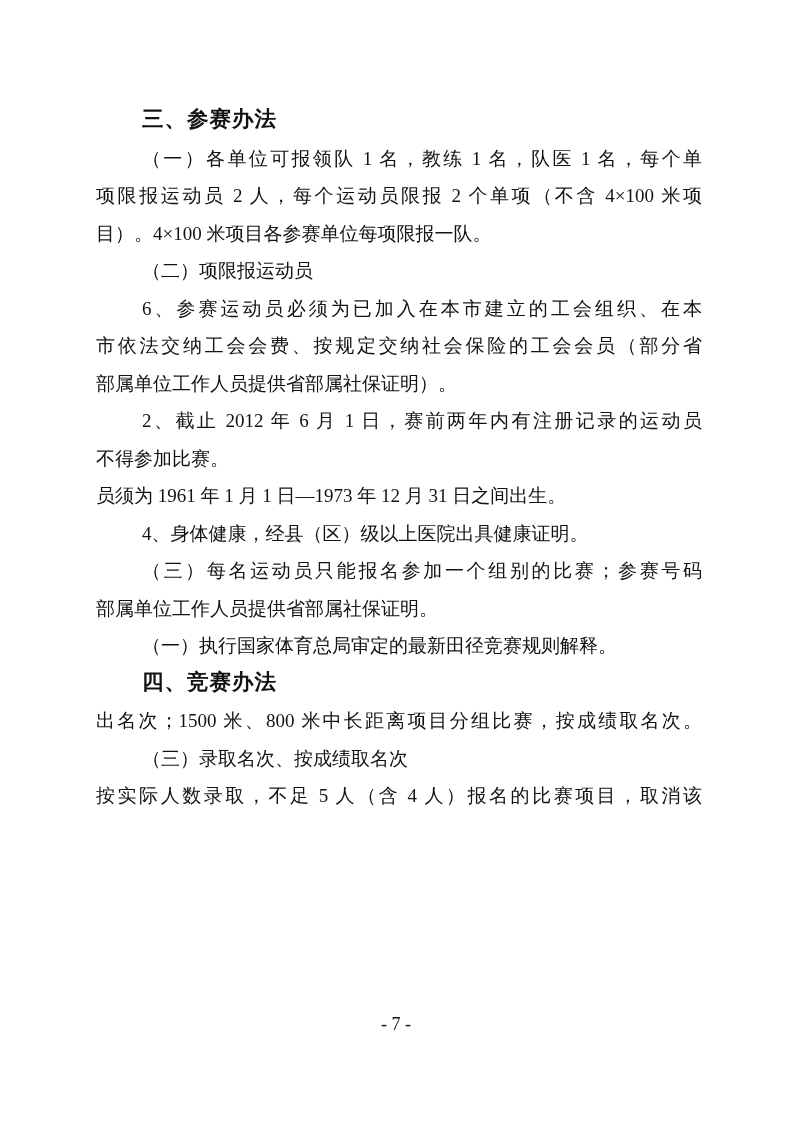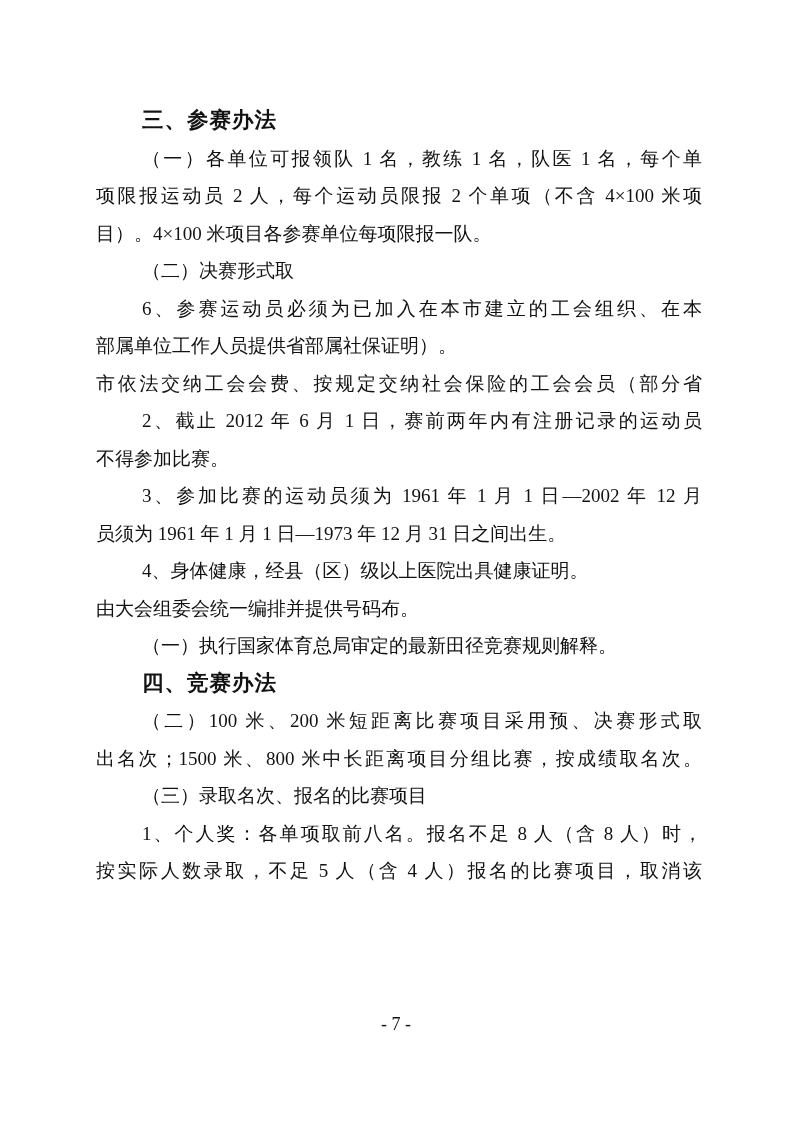--- a/index.html
+++ b/index.html
@@ -29,21 +29,21 @@
     text-align-last: left;
     white-space: normal;
   }
   .line.justify {
     text-align-last: justify;
   }
   .line.indent {
     text-indent: 46px;
   }
   .line.heading {
-    font-family: Liberation Sans, sans-serif;
+    font-family: Liberation Mono, monospace;
     font-weight: 700;
     font-size: 21.5px;
     letter-spacing: 1px;
   }
   .page-footer {
     position: absolute;
     left: 0;
     top: 1014px;
     width: 100%;
     text-align: center;
@@ -54,32 +54,30 @@
 </style>
 </head>
 <body>
 
 <div class="page">
   <div class="doc-body">
       <div class="line heading indent">三、参赛办法</div>
       <div class="line indent justify">（一）各单位可报领队 1 名，教练 1 名，队医 1 名，每个单</div>
       <div class="line justify">项限报运动员 2 人，每个运动员限报 2 个单项（不含 4×100 米项</div>
       <div class="line">目）。4×100 米项目各参赛单位每项限报一队。</div>
-      <div class="line indent">（二）决赛形式取</div>
+      <div class="line indent">（二）项限报运动员</div>
       <div class="line indent justify">6、参赛运动员必须为已加入在本市建立的工会组织、在本</div>
+      <div class="line justify">市依法交纳工会会费、按规定交纳社会保险的工会会员（部分省</div>
       <div class="line">部属单位工作人员提供省部属社保证明）。</div>
-      <div class="line justify">市依法交纳工会会费、按规定交纳社会保险的工会会员（部分省</div>
       <div class="line indent justify">2、截止 2012 年 6 月 1 日，赛前两年内有注册记录的运动员</div>
       <div class="line">不得参加比赛。</div>
-      <div class="line indent justify">3、参加比赛的运动员须为 1961 年 1 月 1 日—2002 年 12 月</div>
       <div class="line">员须为 1961 年 1 月 1 日—1973 年 12 月 31 日之间出生。</div>
       <div class="line indent">4、身体健康，经县（区）级以上医院出具健康证明。</div>
-      <div class="line">由大会组委会统一编排并提供号码布。</div>
+      <div class="line indent justify">（三）每名运动员只能报名参加一个组别的比赛；参赛号码</div>
+      <div class="line">部属单位工作人员提供省部属社保证明。</div>
       <div class="line indent">（一）执行国家体育总局审定的最新田径竞赛规则解释。</div>
       <div class="line heading indent">四、竞赛办法</div>
-      <div class="line indent justify">（二）100 米、200 米短距离比赛项目采用预、决赛形式取</div>
       <div class="line justify">出名次；1500 米、800 米中长距离项目分组比赛，按成绩取名次。</div>
-      <div class="line indent">（三）录取名次、报名的比赛项目</div>
-      <div class="line indent justify">1、个人奖：各单项取前八名。报名不足 8 人（含 8 人）时，</div>
+      <div class="line indent">（三）录取名次、按成绩取名次</div>
       <div class="line justify">按实际人数录取，不足 5 人（含 4 人）报名的比赛项目，取消该</div>
     </div>
   <div class="page-footer">- 7 -</div>
 </div>
 
 </body></html>

